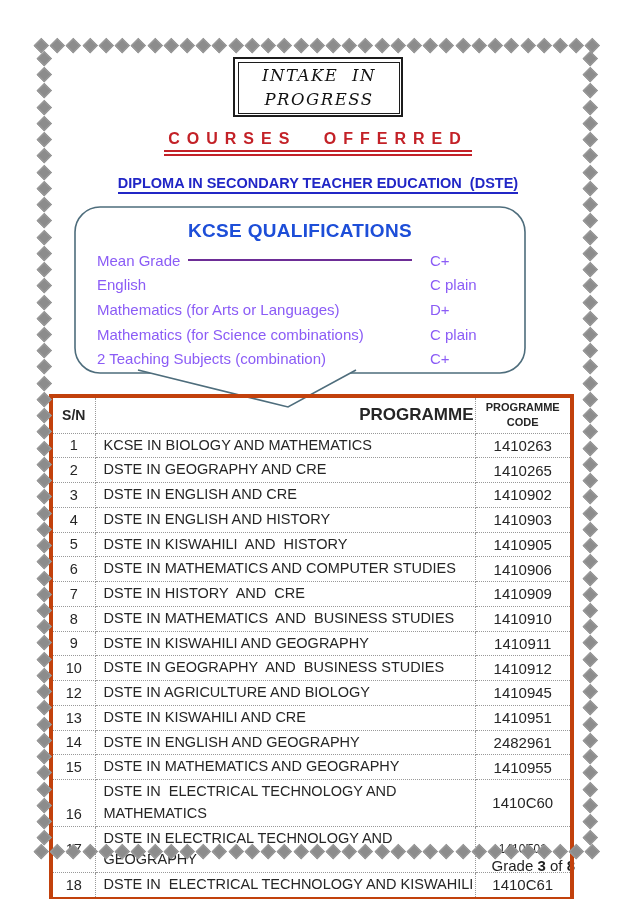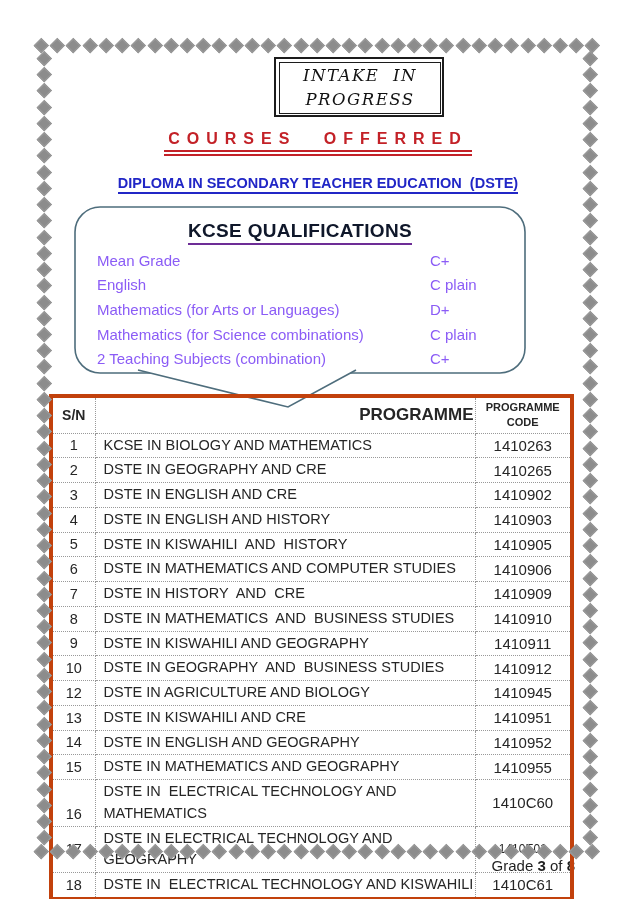--- a/index.html
+++ b/index.html
@@ -14,42 +14,42 @@
   .strip.v { flex-direction:column; align-items:center; width:16px; }
   .strip .dm { width:10.5px; height:10.5px; flex:none; transform:rotate(45deg);
                background:#8c8c8c; box-shadow: inset 0 0 0 1.5px #989898; }
   .strip.top    { left:36px;  top:37px;  width:562px; }
   .strip.bottom { left:36px;  top:843px; width:562px; }
   .strip.left   { left:36px;  top:53px;  height:790px; }
   .strip.right  { left:582px; top:53px;  height:790px; }
 
   
   .intake-box { position:absolute; left:233px; top:57px; width:170px; height:60px;
-                border:2px solid #1c1c1c; padding:3px; box-sizing:border-box; background:#fff;margin-left:41px; }
+                border:2px solid #1c1c1c; padding:3px; box-sizing:border-box; background:#fff; }
   .intake-inner { border:1px solid #1c1c1c; width:100%; height:100%;
                   display:flex; align-items:center; justify-content:center; }
   .intake-text { font-family:"DejaVu Serif", serif; font-style:italic; font-size:16.5px;
                  line-height:1.45; letter-spacing:1.5px; word-spacing:7px;
                  text-align:center; white-space:pre-line; color:#111; }
 
   
   .title-row { position:absolute; left:0; top:130px; width:100%; text-align:center; }
   .main-title { display:inline-block; color:#c32127; font-size:16px; font-weight:bold;
                 letter-spacing:7px; word-spacing:16px;
                 border-bottom:6px double #c32127; padding:0 4px 2px; }
   .subtitle-row { position:absolute; left:0; top:174px; width:100%; text-align:center; }
   .subtitle { display:inline-block; color:#2126c6; font-size:14.5px; font-weight:bold;
               border-bottom:2px solid #2126c6; padding-bottom:1px; white-space:pre; }
 
   
   .bubble-svg { position:absolute; left:72px; top:204px; width:456px; height:208px; }
   .bubble-line { fill:#ffffff; stroke:#4e6d7c; stroke-width:1.6; }
   .kcse-title-row { position:absolute; left:75px; top:220px; width:450px; text-align:center; z-index:2; }
-  .kcse-title { display:inline-block; color:#0f172a; font-size:19px; font-weight:bold;
-                letter-spacing:0.3px; border-bottom:2px solid #6d2d96; padding-bottom:1px; }
+  .kcse-title { display:inline-block; color:#1d4ed8; font-size:19px; font-weight:bold;
+                letter-spacing:0.3px; border-bottom:2px solid #6d2d96; padding-bottom:17px; }
   .kcse-list { position:absolute; left:97px; top:248px; width:410px; z-index:2;
                color:#8b5cf6; font-size:15px; }
   .kcse-row { display:flex; height:24.6px; align-items:center; }
   .kcse-label { width:333px; flex:none; }
   .kcse-grade { flex:1; }
 
   
   .prog-table { position:absolute; left:49px; top:394px; width:521px;
                 border-collapse:collapse; table-layout:fixed; color:#262626;
                 border:4px solid #c2410c; z-index:1; }
@@ -382,21 +382,21 @@
 
   <tr>
     <td class="td-sn">13</td>
     <td class="td-prog">DSTE IN KISWAHILI AND CRE</td>
     <td class="td-code">1410951</td>
   </tr>
 
   <tr>
     <td class="td-sn">14</td>
     <td class="td-prog">DSTE IN ENGLISH AND GEOGRAPHY</td>
-    <td class="td-code">1410952</td>
+    <td class="td-code">2482961</td>
   </tr>
 
   <tr>
     <td class="td-sn">15</td>
     <td class="td-prog">DSTE IN MATHEMATICS AND GEOGRAPHY</td>
     <td class="td-code">1410955</td>
   </tr>
 
   <tr class="tall">
     <td class="td-sn">16</td>

